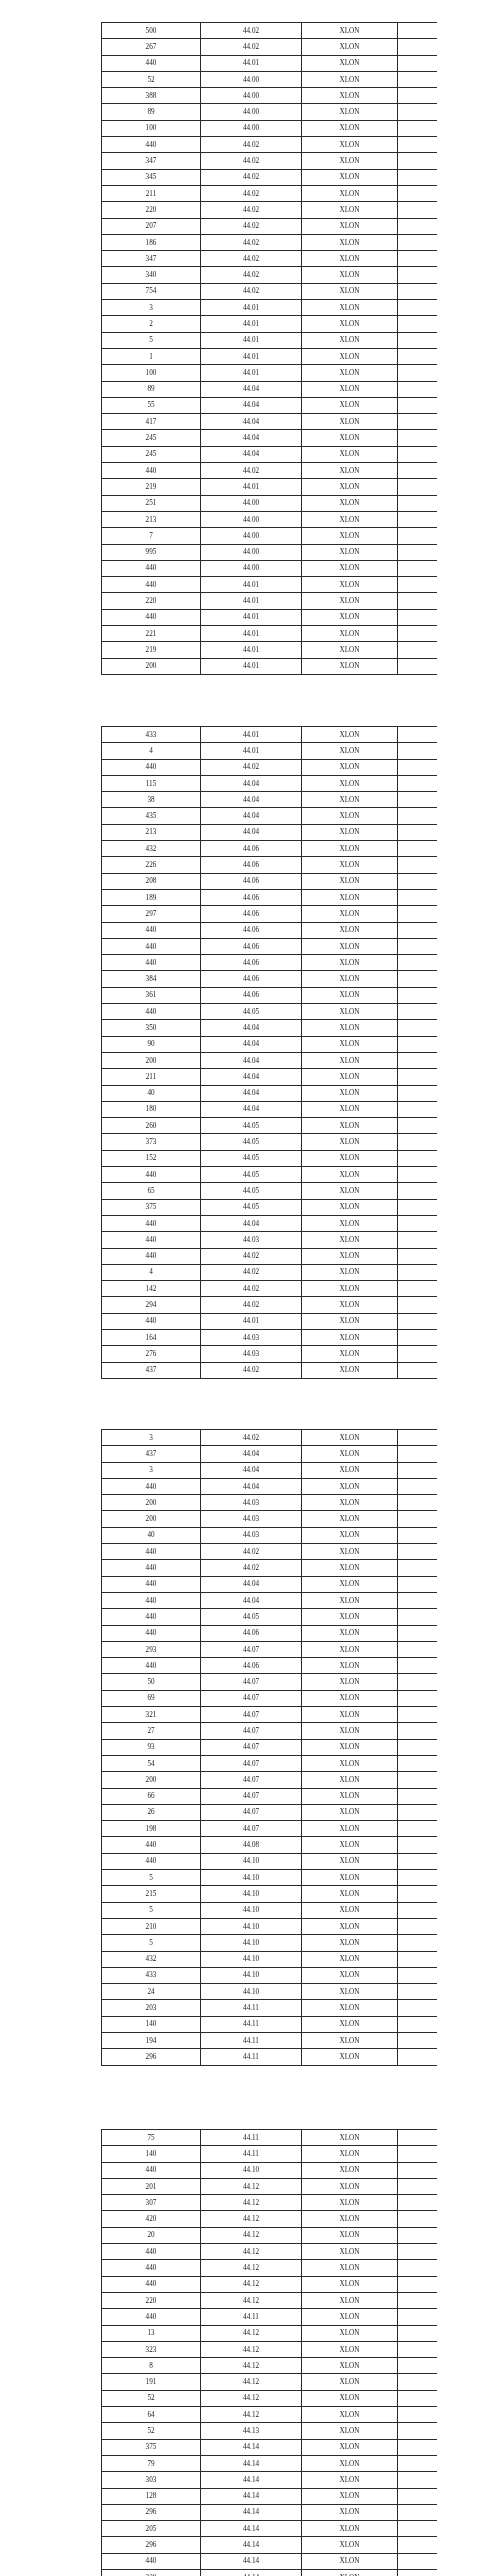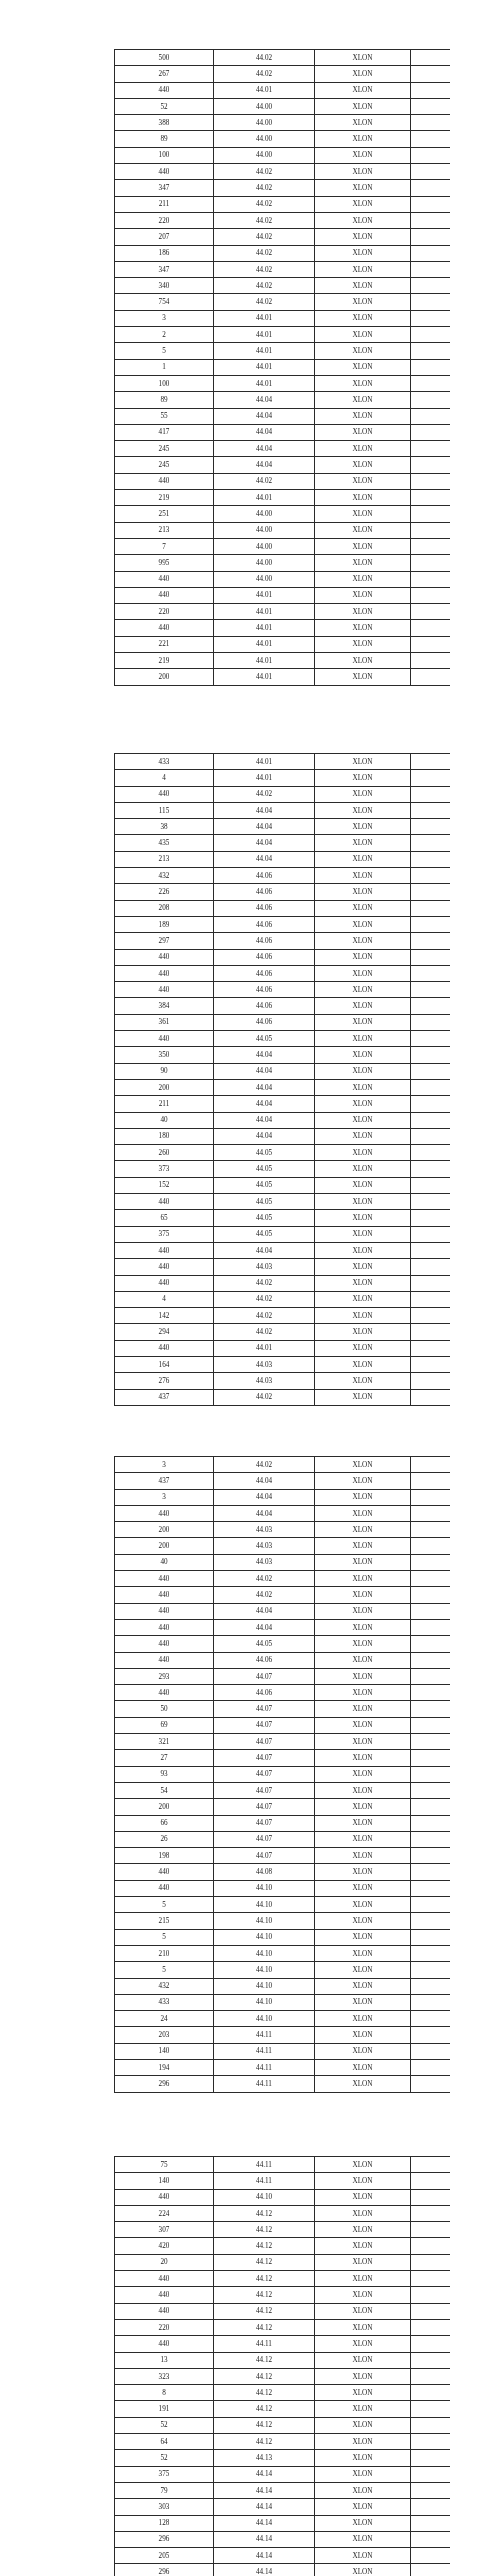--- a/index.html
+++ b/index.html
@@ -1,19 +1,19 @@
 <!DOCTYPE html>
 <html style="font-size:8.2px"><head>
 <meta charset="utf-8">
 <style>
   html,body{margin:0;padding:0;background:#ffffff;}
   body{width:497px;height:2813px;overflow:hidden;}
   .canvas{position:relative;width:497px;height:2813px;background:#ffffff;
           font-family:"Liberation Serif", serif;}
-  .page{position:absolute;left:114px;width:336px;overflow:hidden;margin-top:27px;}
+  .page{position:absolute;left:101px;width:336px;overflow:hidden;}
   .page-1{top:22px;}
   .page-2{top:726px;}
   .page-3{top:1429px;}
   .page-4{top:2129px;}
   table.trades{border-collapse:collapse;table-layout:fixed;width:392px;}
   table.trades td{
     border:1px solid #2a2a2a;
     height:15.3px;
     padding:0;
     text-align:center;
@@ -88,20 +88,26 @@
             <td class="c-venue">XLON</td>
             <td class="c-time"></td>
           </tr>
           <tr>
             <td class="c-vol">347</td>
             <td class="c-price">44.02</td>
             <td class="c-venue">XLON</td>
             <td class="c-time"></td>
           </tr>
           <tr>
+            <td class="c-vol">345</td>
+            <td class="c-price">44.02</td>
+            <td class="c-venue">XLON</td>
+            <td class="c-time"></td>
+          </tr>
+          <tr>
             <td class="c-vol">211</td>
             <td class="c-price">44.02</td>
             <td class="c-venue">XLON</td>
             <td class="c-time"></td>
           </tr>
           <tr>
             <td class="c-vol">220</td>
             <td class="c-price">44.02</td>
             <td class="c-venue">XLON</td>
             <td class="c-time"></td>
@@ -799,21 +805,21 @@
             <td class="c-venue">XLON</td>
             <td class="c-time"></td>
           </tr>
           <tr>
             <td class="c-vol">440</td>
             <td class="c-price">44.10</td>
             <td class="c-venue">XLON</td>
             <td class="c-time"></td>
           </tr>
           <tr>
-            <td class="c-vol">224</td>
+            <td class="c-vol">201</td>
             <td class="c-price">44.12</td>
             <td class="c-venue">XLON</td>
             <td class="c-time"></td>
           </tr>
           <tr>
             <td class="c-vol">307</td>
             <td class="c-price">44.12</td>
             <td class="c-venue">XLON</td>
             <td class="c-time"></td>
           </tr>

